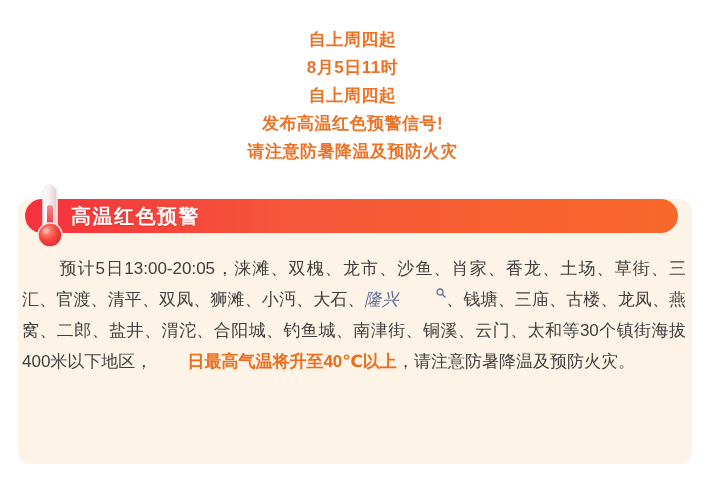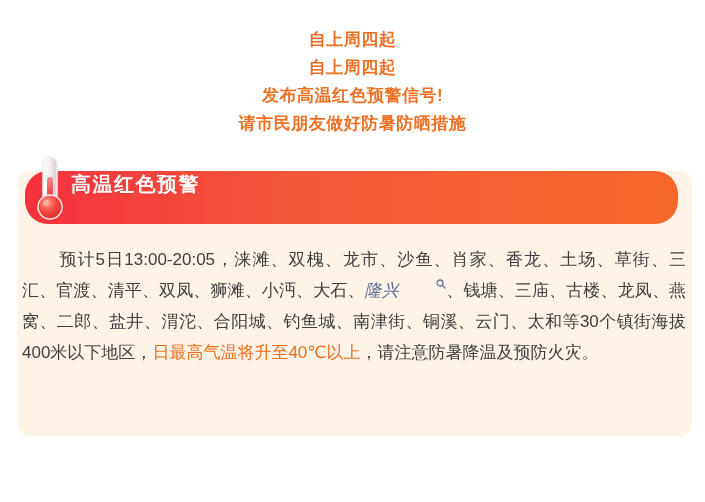--- a/index.html
+++ b/index.html
@@ -26,25 +26,25 @@
     margin: 33px 13px 0 18px;
     width: 674px;
     height: 265px;
     background: #fdf3e7;
     border-radius: 12px;
     box-sizing: border-box;
   }
   .banner {
     position: relative;
     margin: 20px 14px 0 7px;
-    height: 53px;
+    height: 34px;
     border-radius: 23px;
     background: linear-gradient(90deg, #f5313d 0%, #f5573a 40%, #f8682a 100%);
     display: flex;
-    align-items: flex-start;
+    align-items: center;
   }
   .banner-title {
     color: #ffffff;
     font-size: 20px;
     font-weight: bold;
     margin-left: 46px;
     letter-spacing: 1.5px;
     text-shadow: 0 1px 1px rgba(180,30,20,0.35);
   }
   .thermo {
@@ -59,21 +59,22 @@
     margin: 0;
     padding: 20px 6px 0 4px;
     font-size: 17px;
     line-height: 31px;
     color: #3e3e3e;
     text-align: justify;
     text-indent: 2.2em;
   }
   .hl {
     color: #ed6c1b;
-    font-weight: normal;
+    font-weight: bold;
+    margin-left: 35px;
   }
   .search-link {
     color: #5d6d95;
     cursor: pointer;
     text-decoration: none;
     font-style: italic;
   }
   .mag-sup {
     display: inline-block;
     vertical-align: super;
@@ -82,23 +83,24 @@
   }
   .mag-sup svg { display: inline-block; }
 </style>
 </head>
 <body>
 
 <div class="page">
 
   <div class="notice">
     <div class="notice-line">自上周四起</div>
+    <div class="notice-line">8月5日11时</div>
     <div class="notice-line">自上周四起</div>
     <div class="notice-line">发布高温红色预警信号!</div>
-    <div class="notice-line">请市民朋友做好防暑防晒措施</div>
+    <div class="notice-line">请注意防暑降温及预防火灾</div>
   </div>
 
   <div class="card">
 
     <div class="banner">
       <span class="thermo">
         <svg width="36" height="66" viewBox="0 0 36 66" xmlns="http://www.w3.org/2000/svg">
           <defs>
             <linearGradient id="tube" x1="0" y1="0" x2="1" y2="0">
               <stop offset="0" stop-color="#ffffff"></stop>

